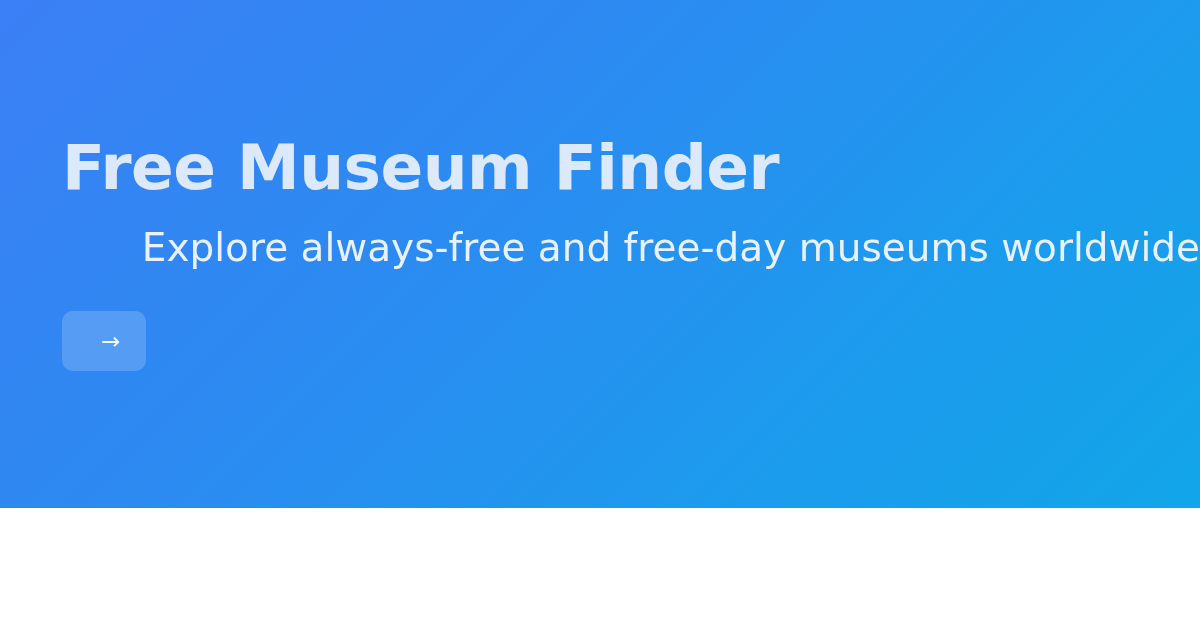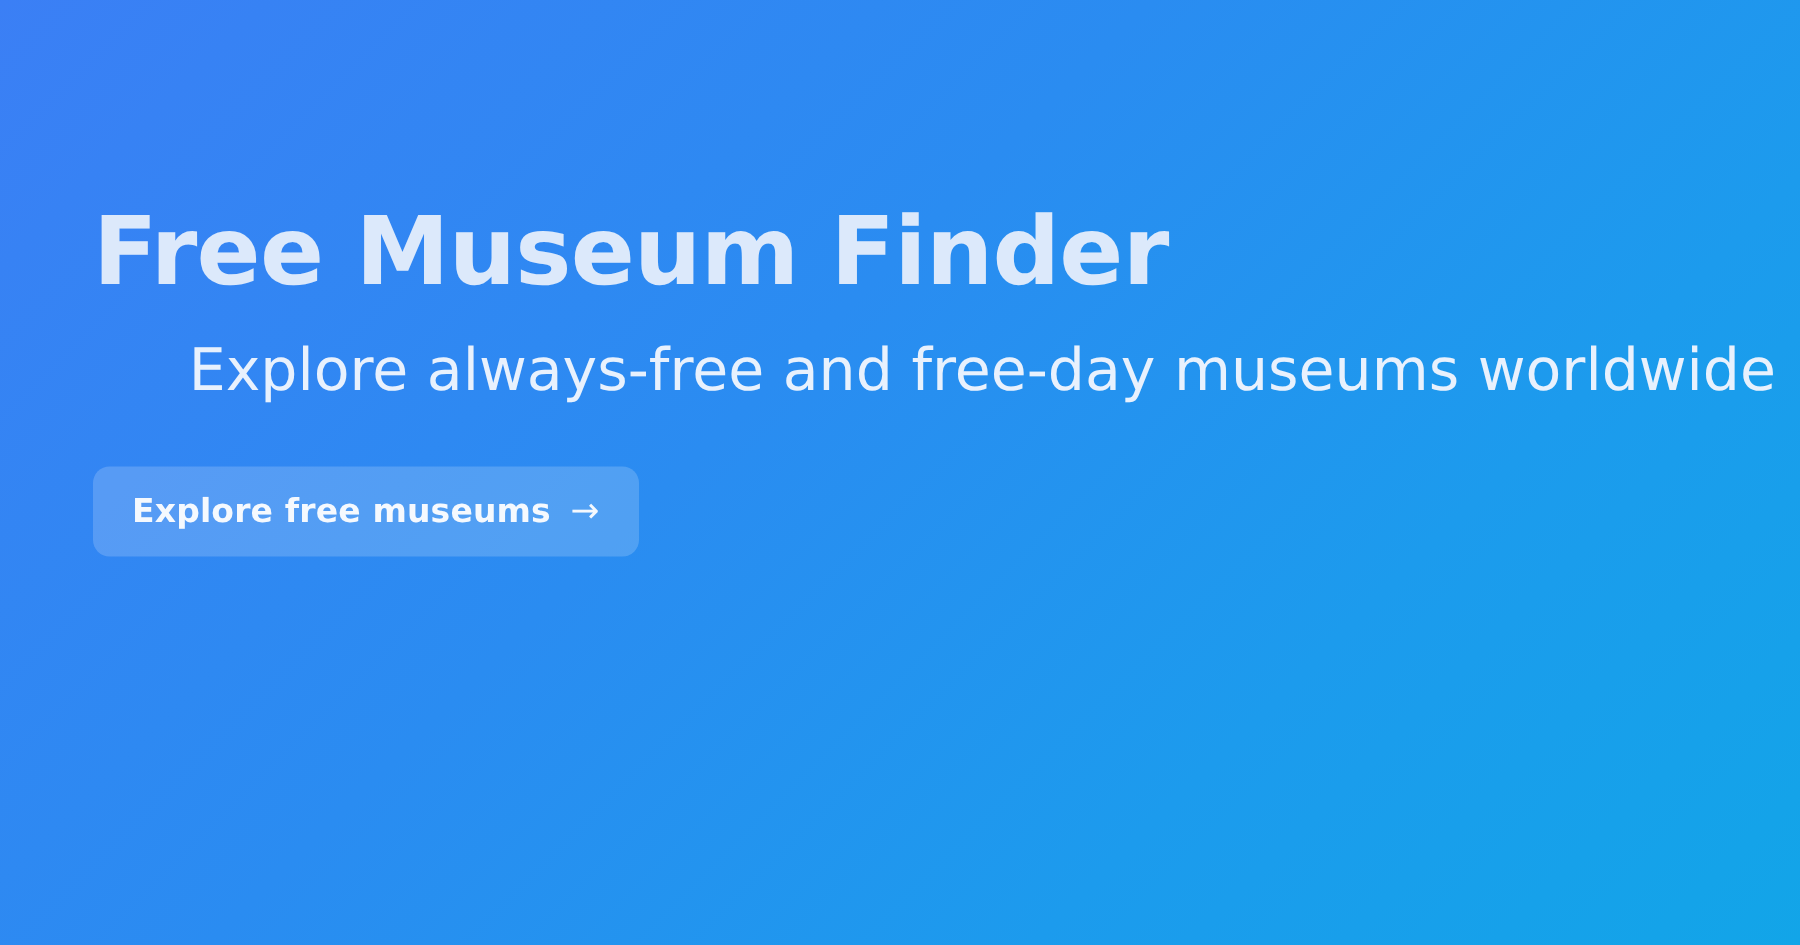--- a/index.html
+++ b/index.html
@@ -12,25 +12,25 @@
     height: 630px;
     overflow: hidden;
     font-family: "DejaVu Sans", sans-serif;
     -webkit-font-smoothing: antialiased;
   }
 
   .og-card {
     position: relative;
     box-sizing: border-box;
     width: 1200px;
-    height: 630px;
+    height: 508px;
     display: flex;
     flex-direction: column;
     justify-content: flex-start;
-    padding: 132px 16px 0 62px;
+    padding: 132px 0 0 62px;
     background: linear-gradient(135deg, #3b7ff5 0%, #2a8cf1 42%, #1c9bed 72%, #12a5e8 100%);
     overflow: hidden;
   }
 
   .hero-title {
     margin: 0;
     font-size: 63px;
     line-height: 72px;
     font-weight: 700;
     letter-spacing: -0.5px;
@@ -87,18 +87,17 @@
 <body>
 
 <div class="og-card">
 
   <h1 class="hero-title">Free Museum Finder</h1>
 
   <p class="hero-subtitle">Explore always-free and free-day museums worldwide</p>
 
   <div class="cta-wrap">
     <button class="cta-button">
-      <span class="cta-label">Explore free museums</span>
       <span class="cta-arrow">→</span>
     </button>
   </div>
 
 </div>
 
 </body></html>

